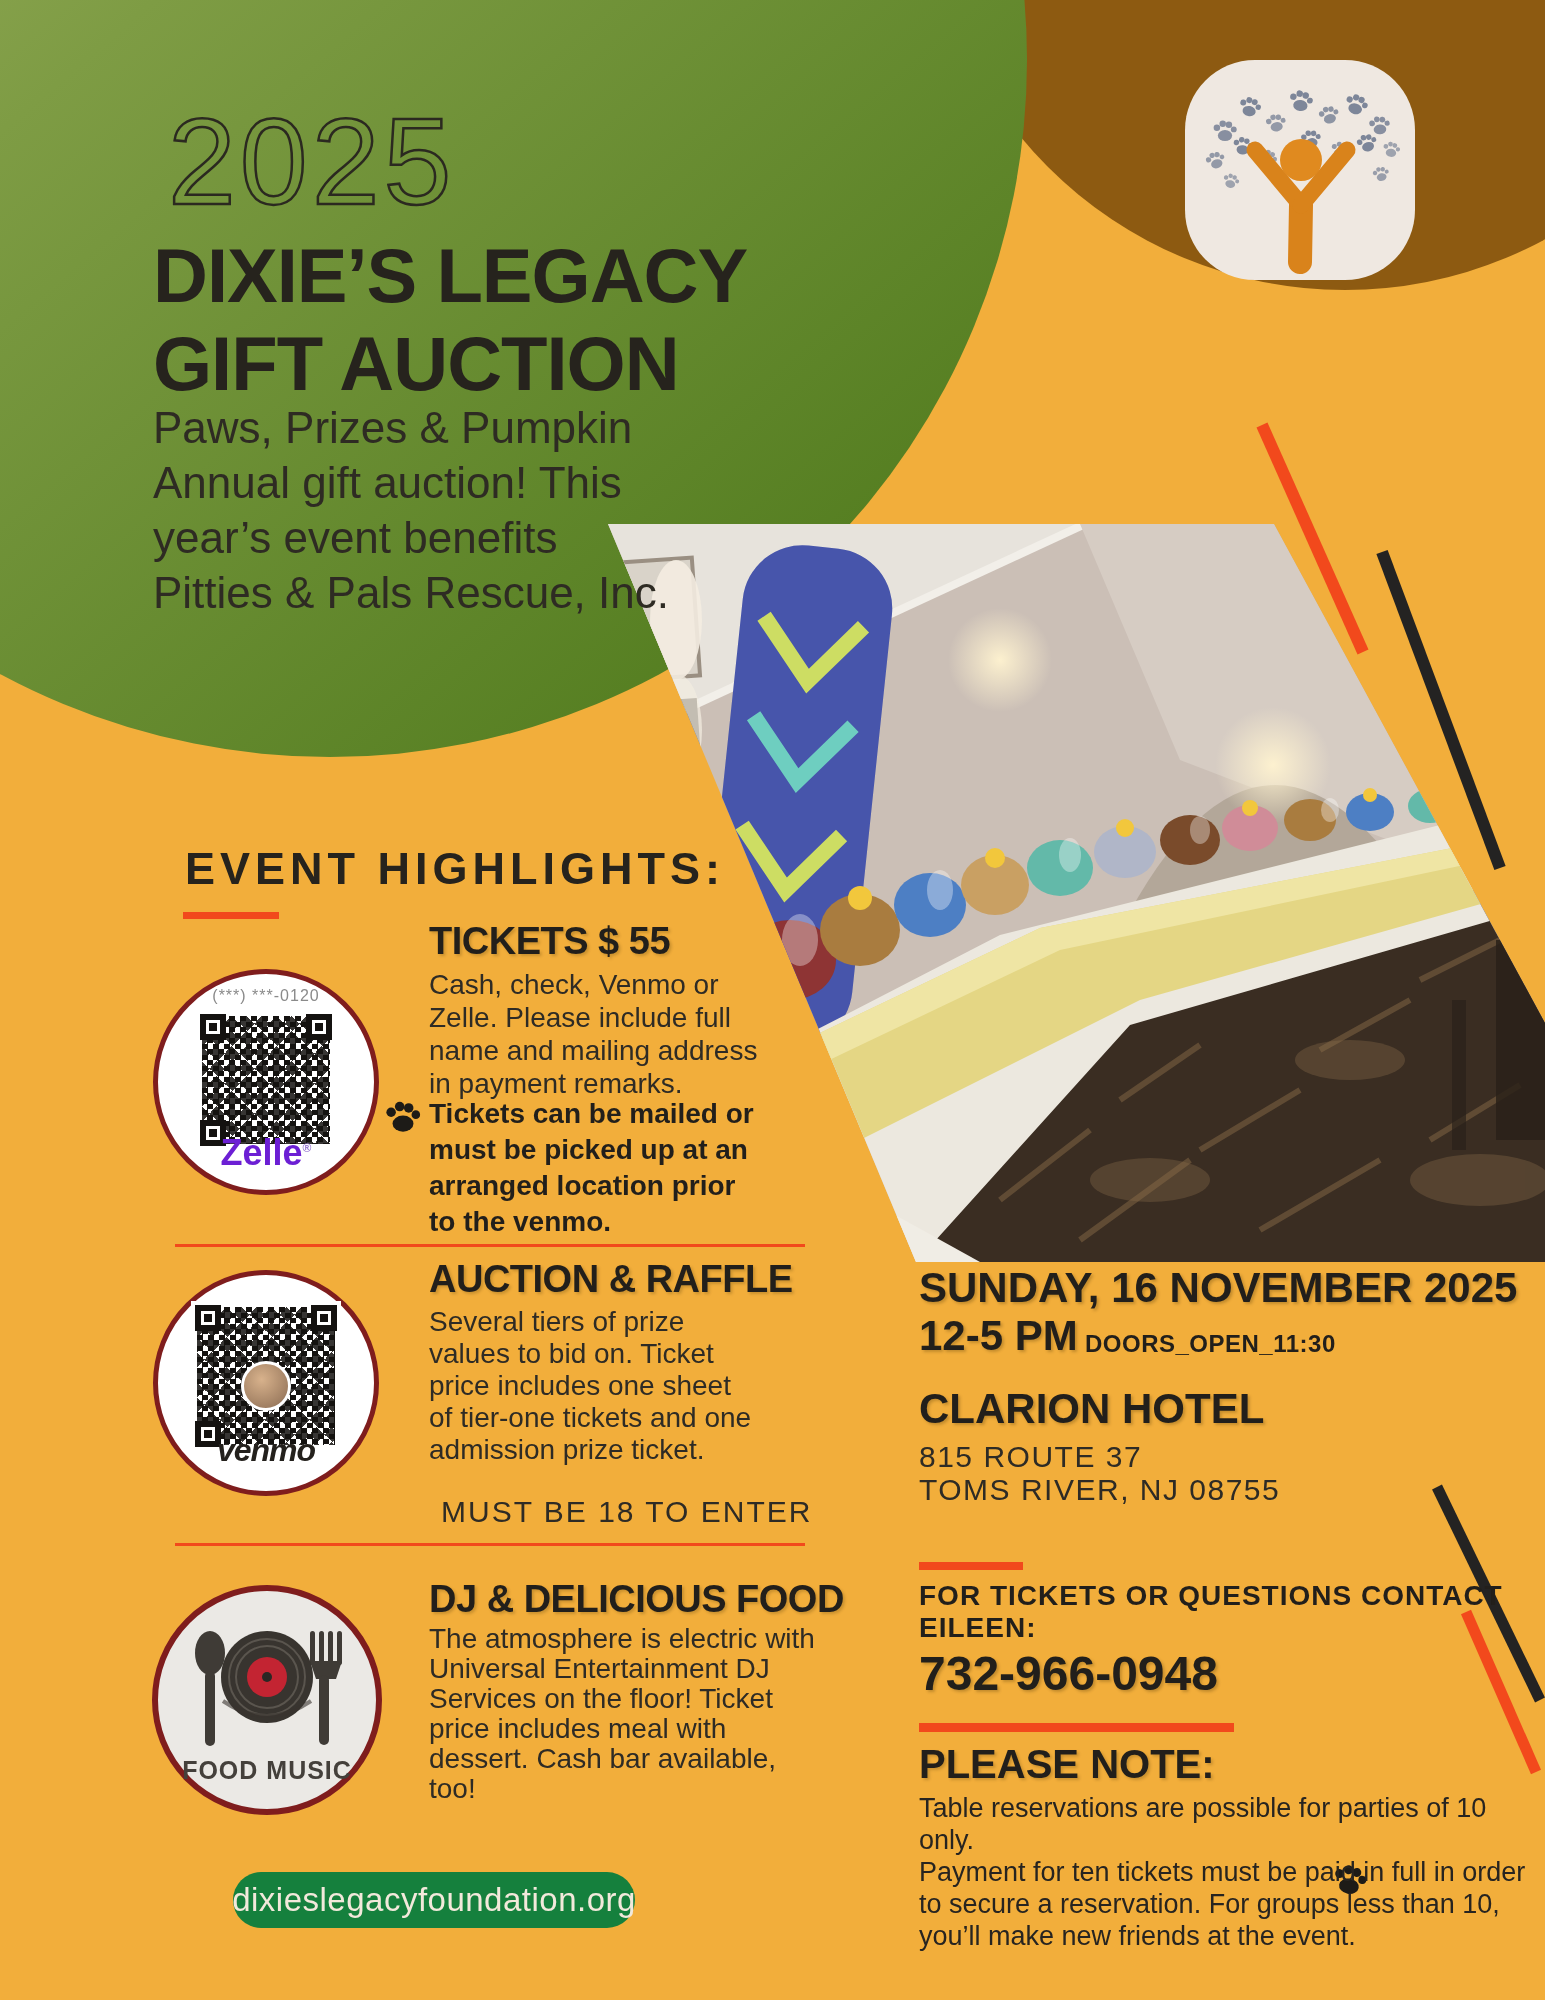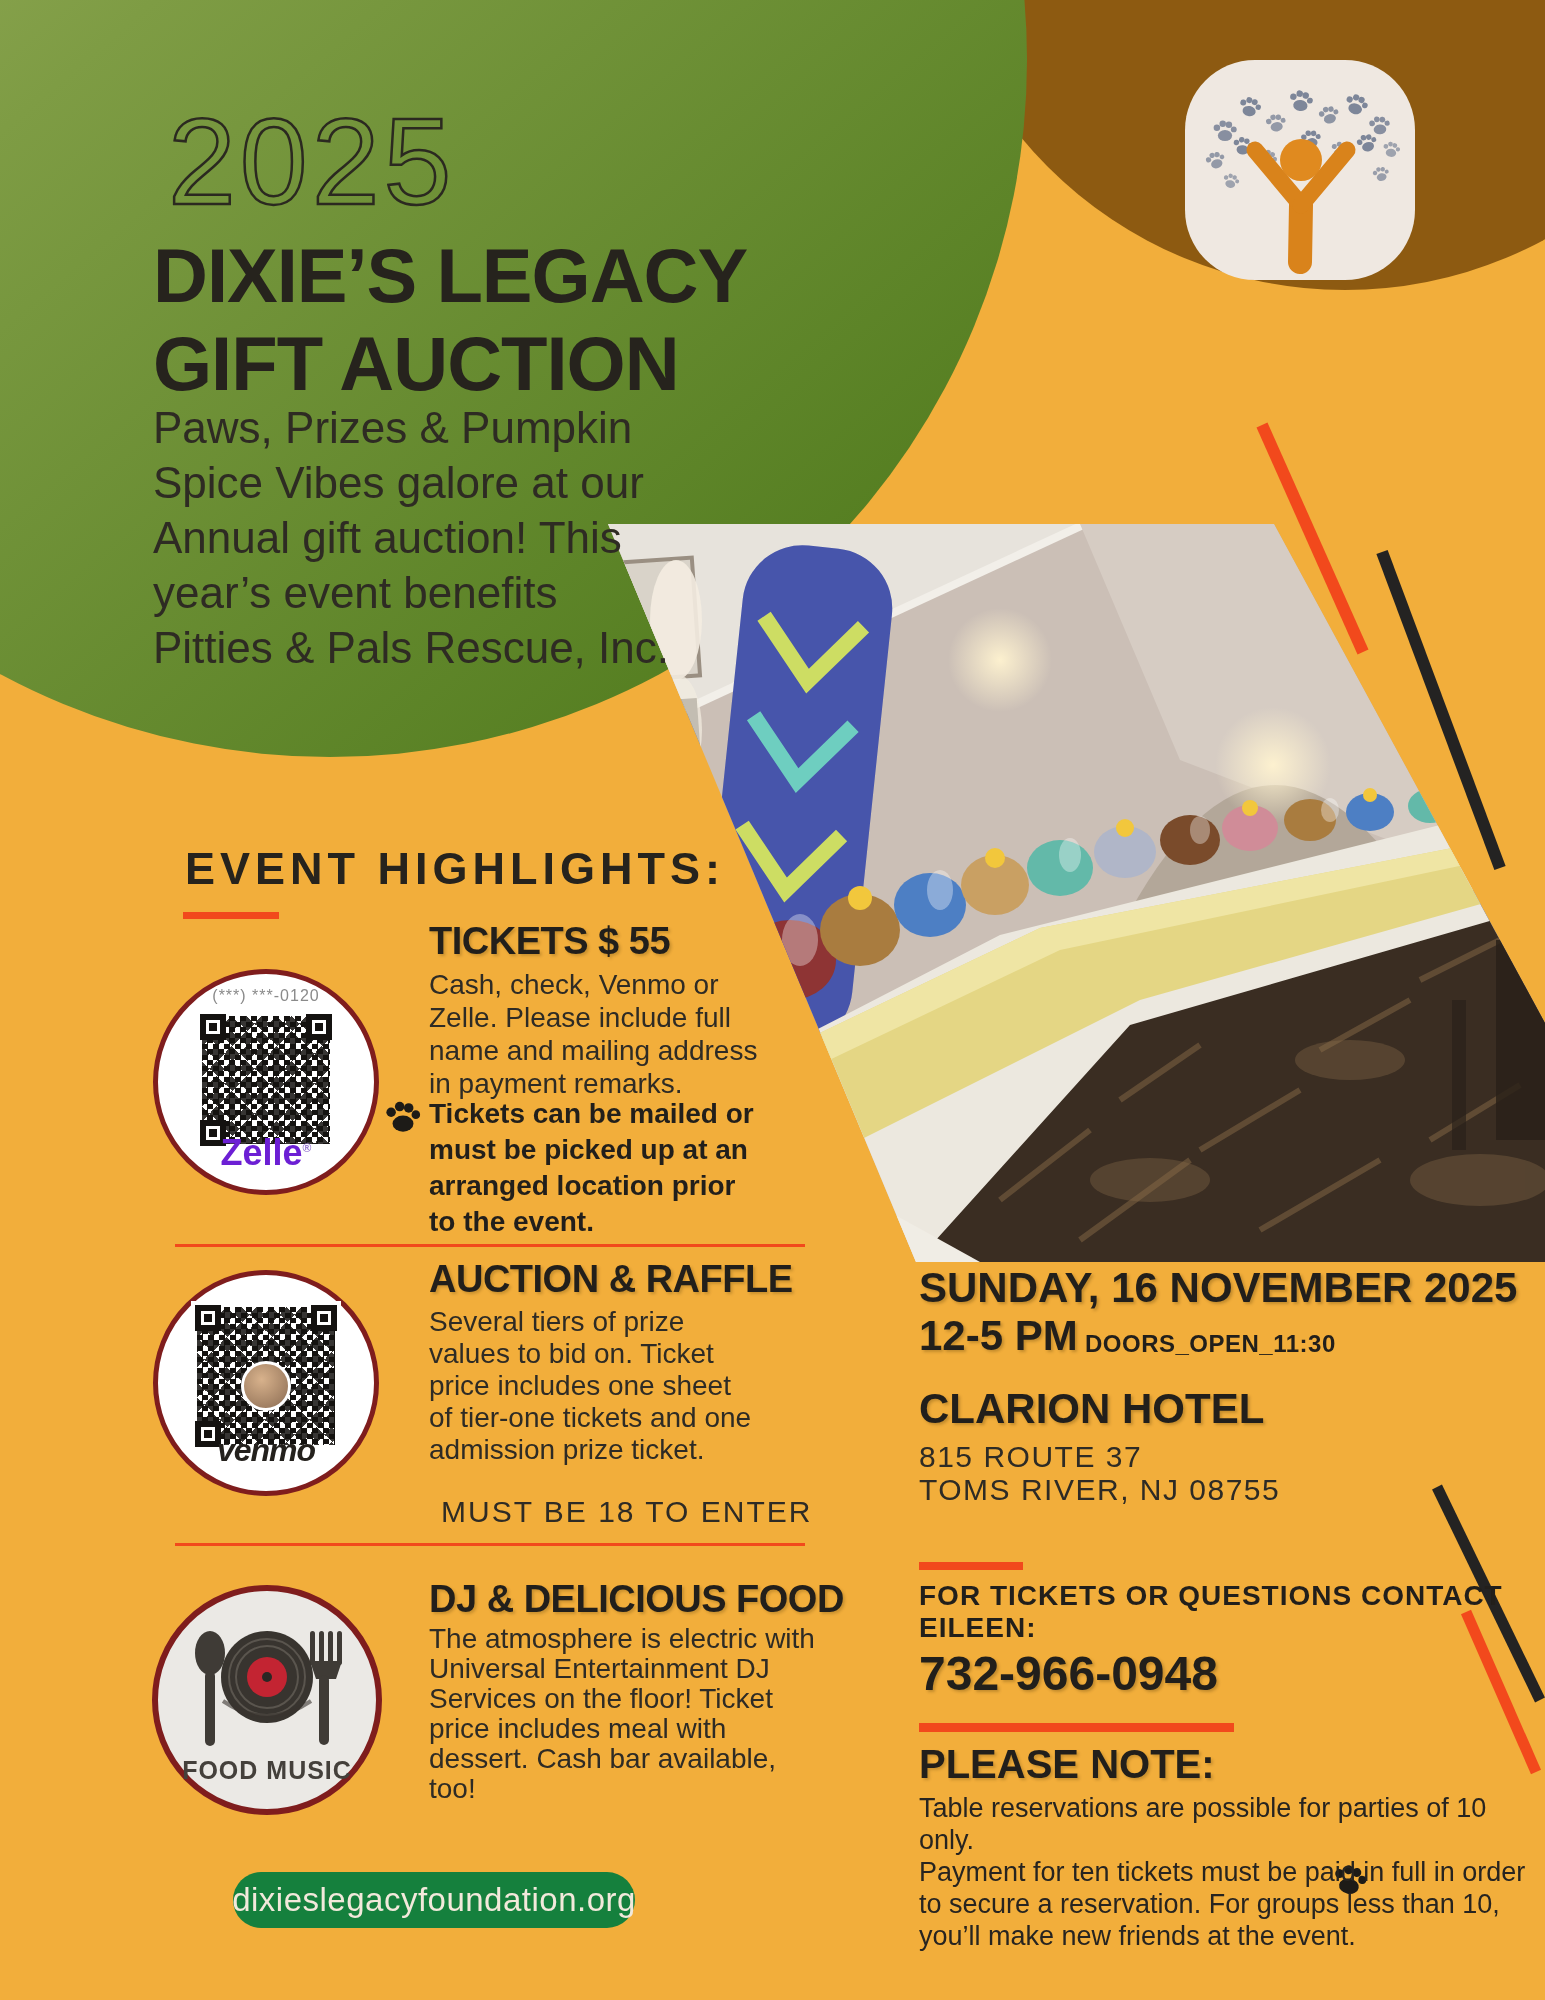--- a/index.html
+++ b/index.html
@@ -230,21 +230,20 @@
     <use href="#paw" width="36" height="36" transform="translate(1332,1862) rotate(10 18 18)" fill="#1D1B17"></use>
   </svg>
 
   <div class="abs year">2025</div>
   <div class="abs title">
     <div>DIXIE’S LEGACY</div>
     <div>GIFT AUCTION</div>
   </div>
   <div class="abs intro">
     <div>Paws, Prizes &amp; Pumpkin</div>
-    <div>Spice Vibes galore at our</div>
     <div>Annual gift auction! This</div>
     <div>year’s event benefits</div>
     <div>Pitties &amp; Pals Rescue, Inc.</div>
   </div>
 
   <div class="abs ev-heading">EVENT HIGHLIGHTS:</div>
   <div class="rule" style="left:183px;top:912px;width:96px;height:7px;"></div>
 
   <div class="circle" style="left:153px;top:969px;width:226px;height:226px;">
     <div class="qr-caption">(***) ***-0120</div>
@@ -260,21 +259,21 @@
   <div class="abs body-txt" style="left:429px;top:968px;">
     <div>Cash, check, Venmo or</div>
     <div>Zelle. Please include full</div>
     <div>name and mailing address</div>
     <div>in payment remarks.</div>
   </div>
   <div class="abs body-bold" style="left:429px;top:1096px;">
     <div>Tickets can be mailed or</div>
     <div>must be picked up at an</div>
     <div>arranged location prior</div>
-    <div>to the event.</div>
+    <div>to the venmo.</div>
   </div>
 
   <div class="rule" style="left:175px;top:1244px;width:630px;height:3px;"></div>
 
   <div class="circle" style="left:153px;top:1270px;width:226px;height:226px;">
     <div class="qr" style="top:26px;width:150px;height:150px;">
       <div class="finder f-tl"></div>
       <div class="finder f-tr"></div>
       <div class="finder f-bl"></div>
     </div>

